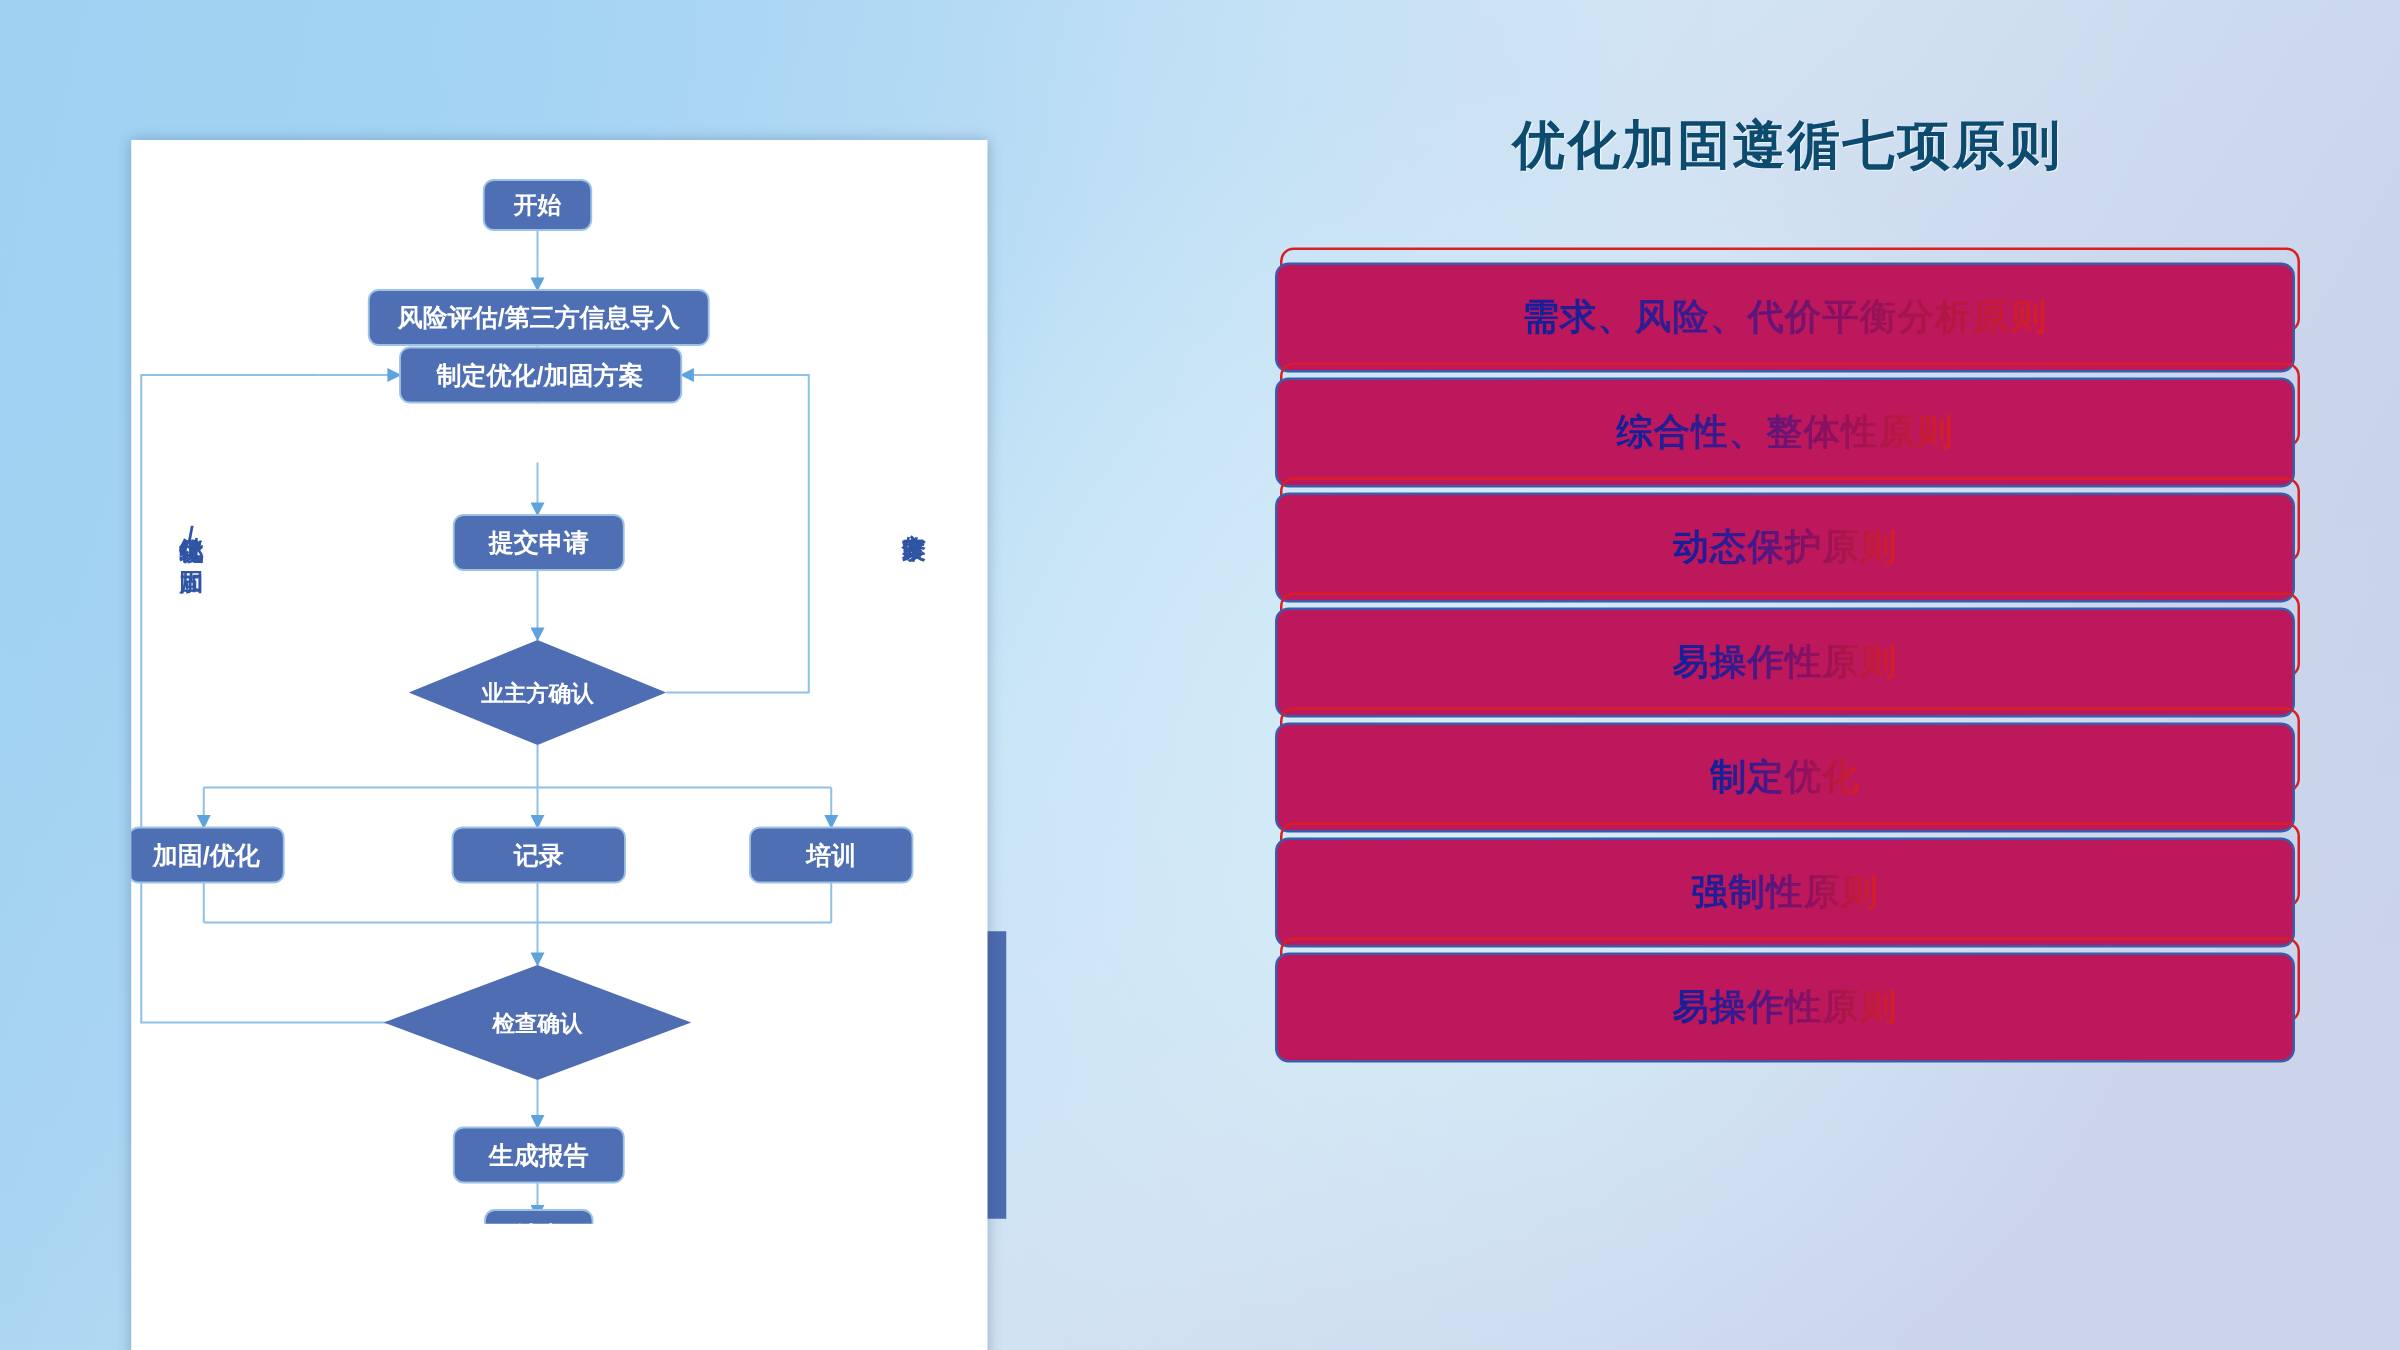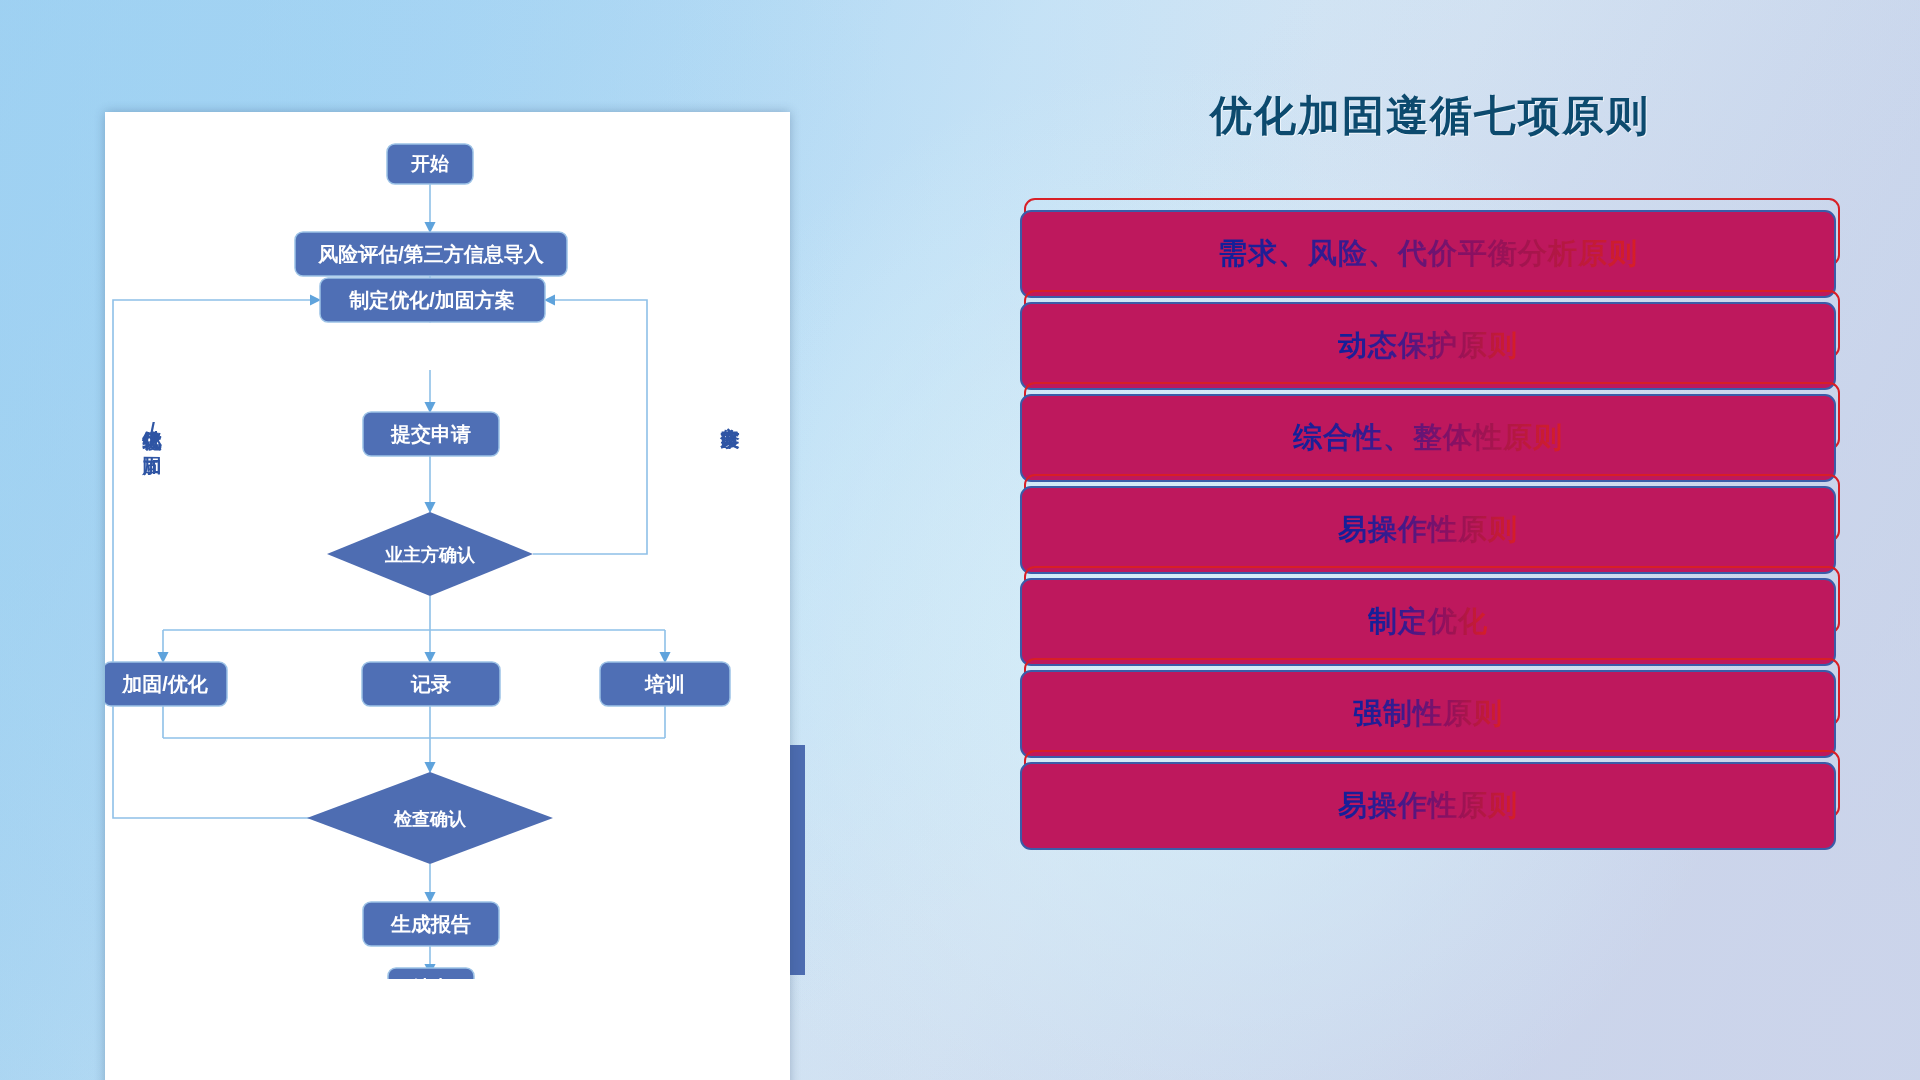--- a/index.html
+++ b/index.html
@@ -205,34 +205,34 @@
   <div class="principle-row">
     <div class="principle-red"></div>
     <div class="principle-card">
       <span class="principle-text">需求、风险、代价平衡分析原则</span>
     </div>
   </div>
 
   <div class="principle-row">
     <div class="principle-red"></div>
     <div class="principle-card">
+      <span class="principle-text">综合性、整体性原则</span>
+    </div>
+  </div>
+
+  <div class="principle-row">
+    <div class="principle-red"></div>
+    <div class="principle-card">
       <span class="principle-text">动态保护原则</span>
     </div>
   </div>
 
   <div class="principle-row">
     <div class="principle-red"></div>
     <div class="principle-card">
-      <span class="principle-text">综合性、整体性原则</span>
-    </div>
-  </div>
-
-  <div class="principle-row">
-    <div class="principle-red"></div>
-    <div class="principle-card">
       <span class="principle-text">易操作性原则</span>
     </div>
   </div>
 
   <div class="principle-row">
     <div class="principle-red"></div>
     <div class="principle-card">
       <span class="principle-text">制定优化</span>
     </div>
   </div>

